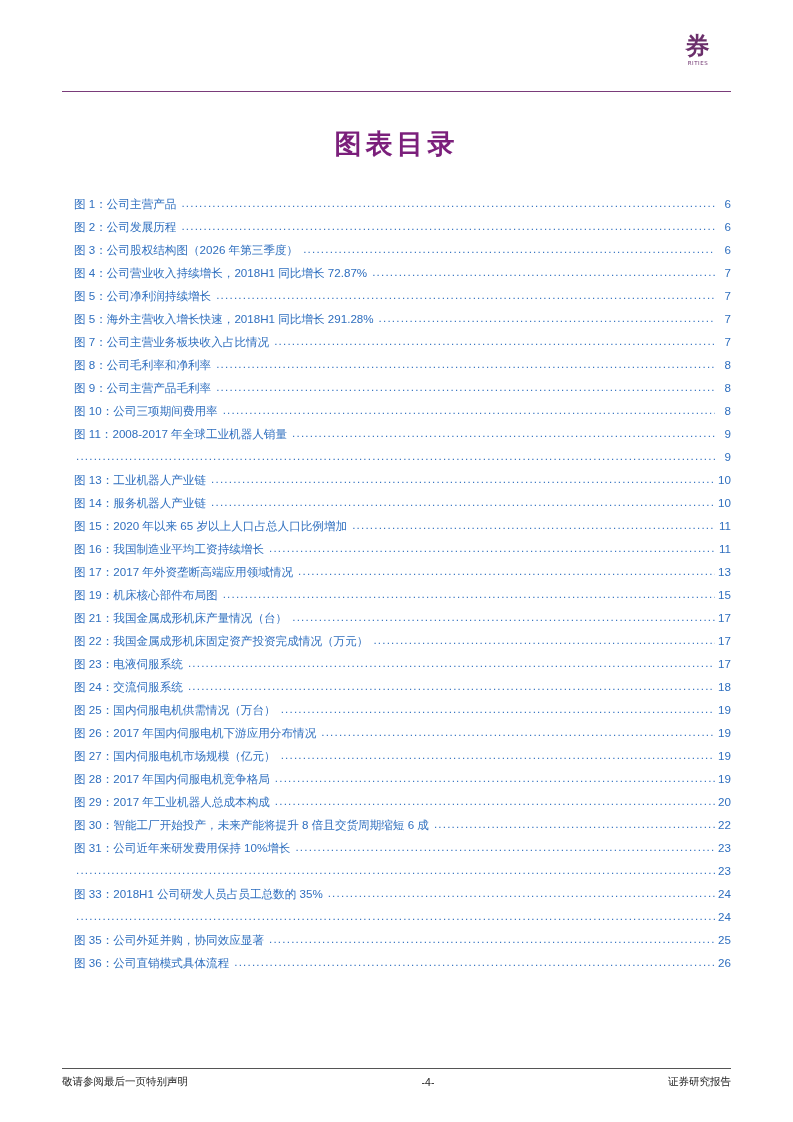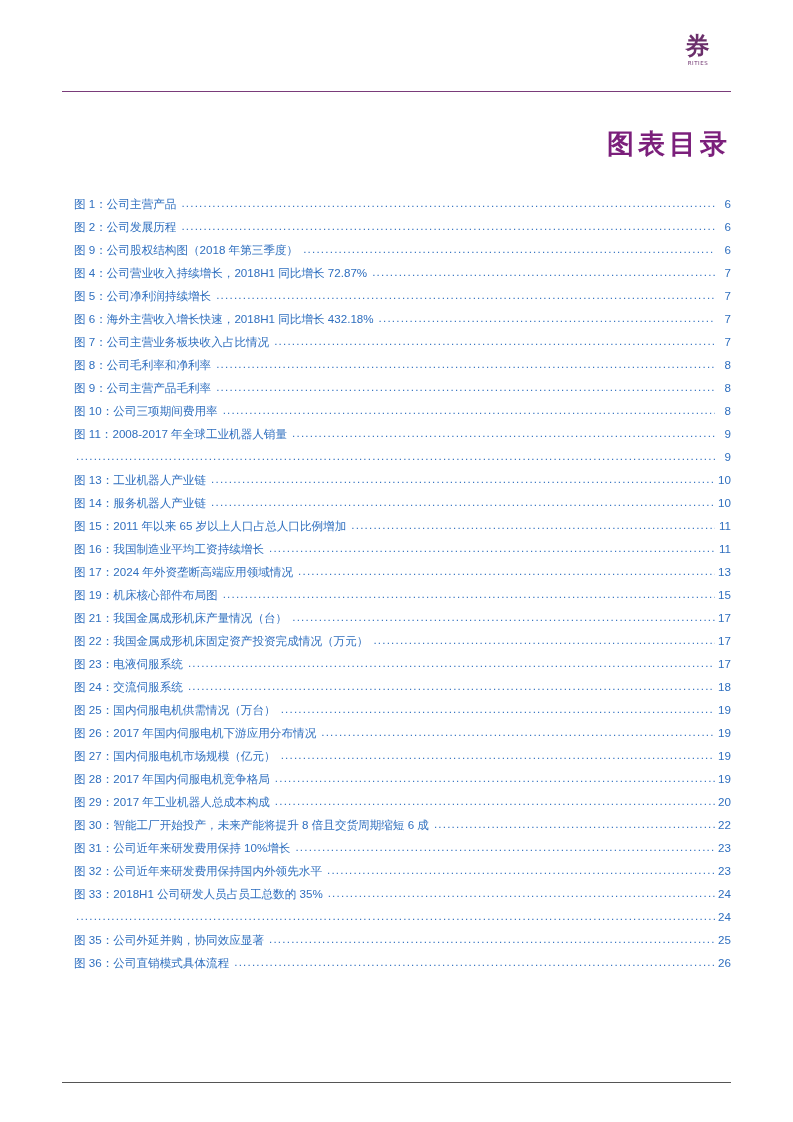--- a/index.html
+++ b/index.html
@@ -51,21 +51,21 @@
   .header-rule {
     position: absolute;
     left: 0;
     right: 0;
     bottom: 0;
     border-bottom: 1.5px solid #7a3b7a;
   }
   
   .doc-title {
     margin-top: 34px;
-    text-align: right;
+    text-align: center;
     color: #7b1f7b;
     font-family: "DejaVu Serif", serif;
     font-weight: bold;
     font-size: 27px;
     letter-spacing: 4px;
   }
   
   .toc {
     margin-top: 34px;
   }
@@ -142,36 +142,36 @@
         <span class="toc-label">图 1：公司主营产品</span>
         <span class="toc-dots">........................................................................................................................................................................................................</span>
         <span class="toc-page">6</span>
       </div>
       <div class="toc-item">
         <span class="toc-label">图 2：公司发展历程</span>
         <span class="toc-dots">........................................................................................................................................................................................................</span>
         <span class="toc-page">6</span>
       </div>
       <div class="toc-item">
-        <span class="toc-label">图 9：公司股权结构图（2018 年第三季度）</span>
+        <span class="toc-label">图 3：公司股权结构图（2026 年第三季度）</span>
         <span class="toc-dots">........................................................................................................................................................................................................</span>
         <span class="toc-page">6</span>
       </div>
       <div class="toc-item">
         <span class="toc-label">图 4：公司营业收入持续增长，2018H1 同比增长 72.87%</span>
         <span class="toc-dots">........................................................................................................................................................................................................</span>
         <span class="toc-page">7</span>
       </div>
       <div class="toc-item">
         <span class="toc-label">图 5：公司净利润持续增长</span>
         <span class="toc-dots">........................................................................................................................................................................................................</span>
         <span class="toc-page">7</span>
       </div>
       <div class="toc-item">
-        <span class="toc-label">图 6：海外主营收入增长快速，2018H1 同比增长 432.18%</span>
+        <span class="toc-label">图 5：海外主营收入增长快速，2018H1 同比增长 291.28%</span>
         <span class="toc-dots">........................................................................................................................................................................................................</span>
         <span class="toc-page">7</span>
       </div>
       <div class="toc-item">
         <span class="toc-label">图 7：公司主营业务板块收入占比情况</span>
         <span class="toc-dots">........................................................................................................................................................................................................</span>
         <span class="toc-page">7</span>
       </div>
       <div class="toc-item">
         <span class="toc-label">图 8：公司毛利率和净利率</span>
@@ -201,31 +201,31 @@
         <span class="toc-label">图 13：工业机器人产业链</span>
         <span class="toc-dots">........................................................................................................................................................................................................</span>
         <span class="toc-page">10</span>
       </div>
       <div class="toc-item">
         <span class="toc-label">图 14：服务机器人产业链</span>
         <span class="toc-dots">........................................................................................................................................................................................................</span>
         <span class="toc-page">10</span>
       </div>
       <div class="toc-item">
-        <span class="toc-label">图 15：2011 年以来 65 岁以上人口占总人口比例增加</span>
+        <span class="toc-label">图 15：2020 年以来 65 岁以上人口占总人口比例增加</span>
         <span class="toc-dots">........................................................................................................................................................................................................</span>
         <span class="toc-page">11</span>
       </div>
       <div class="toc-item">
         <span class="toc-label">图 16：我国制造业平均工资持续增长</span>
         <span class="toc-dots">........................................................................................................................................................................................................</span>
         <span class="toc-page">11</span>
       </div>
       <div class="toc-item">
-        <span class="toc-label">图 17：2024 年外资垄断高端应用领域情况</span>
+        <span class="toc-label">图 17：2017 年外资垄断高端应用领域情况</span>
         <span class="toc-dots">........................................................................................................................................................................................................</span>
         <span class="toc-page">13</span>
       </div>
       <div class="toc-item">
         <span class="toc-label">图 19：机床核心部件布局图</span>
         <span class="toc-dots">........................................................................................................................................................................................................</span>
         <span class="toc-page">15</span>
       </div>
       <div class="toc-item">
         <span class="toc-label">图 21：我国金属成形机床产量情况（台）</span>
@@ -276,21 +276,20 @@
         <span class="toc-label">图 30：智能工厂开始投产，未来产能将提升 8 倍且交货周期缩短 6 成</span>
         <span class="toc-dots">........................................................................................................................................................................................................</span>
         <span class="toc-page">22</span>
       </div>
       <div class="toc-item">
         <span class="toc-label">图 31：公司近年来研发费用保持 10%增长</span>
         <span class="toc-dots">........................................................................................................................................................................................................</span>
         <span class="toc-page">23</span>
       </div>
       <div class="toc-item">
-        <span class="toc-label">图 32：公司近年来研发费用保持国内外领先水平</span>
         <span class="toc-dots">........................................................................................................................................................................................................</span>
         <span class="toc-page">23</span>
       </div>
       <div class="toc-item">
         <span class="toc-label">图 33：2018H1 公司研发人员占员工总数的 35%</span>
         <span class="toc-dots">........................................................................................................................................................................................................</span>
         <span class="toc-page">24</span>
       </div>
       <div class="toc-item">
         <span class="toc-dots">........................................................................................................................................................................................................</span>
@@ -303,15 +302,20 @@
       </div>
       <div class="toc-item">
         <span class="toc-label">图 36：公司直销模式具体流程</span>
         <span class="toc-dots">........................................................................................................................................................................................................</span>
         <span class="toc-page">26</span>
       </div>
     </div>
 
   <div class="footer">
     <div class="footer-rule"></div>
+    <div class="footer-row">
+      <div class="footer-left">敬请参阅最后一页特别声明</div>
+      <div class="footer-center">-4-</div>
+      <div class="footer-right">证券研究报告</div>
+    </div>
   </div>
 
 </div>
 
 </body></html>

